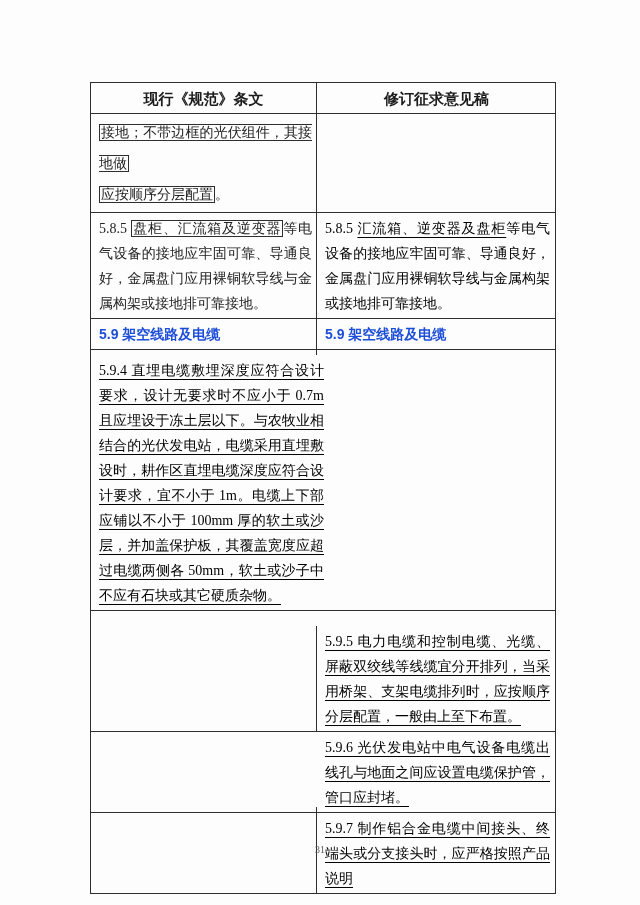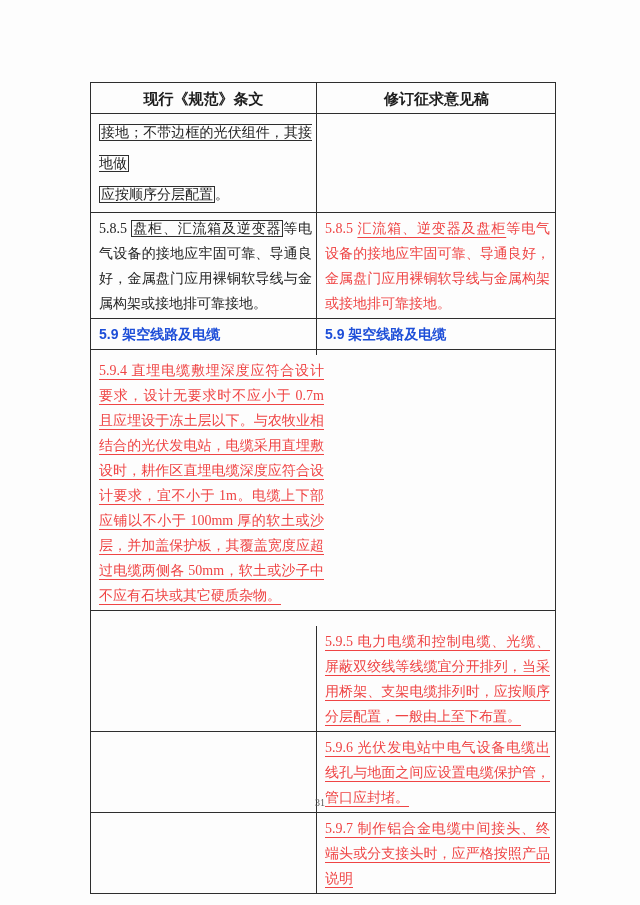--- a/index.html
+++ b/index.html
@@ -24,30 +24,30 @@
   .tcell.right { width:237px; }
   .hrow { min-height:31px;justify-content:space-between; }
   .hcell { display:flex; align-items:center; justify-content:center;
     font-family:"Liberation Sans","DejaVu Sans",sans-serif;
     font-weight:bold; font-size:15px; color:#1c1c1c; text-align:center; padding:2px; }
   .r1 { min-height:66px; }
   .r2 { min-height:103px; }
   .r3 { min-height:27px; }
   .r4 { min-height:246px;flex-direction:column; }
   .r5 { min-height:104px;margin-top:15px; }
-  .r6 { min-height:72px; }
+  .r6 { min-height:72px;align-items:flex-end; }
   .r7 { min-height:45px; }
   .boxed { border:1px solid #2e2e2e; padding:0 1px; }
-  .rev { color:#ef4444; }
+  .rev { color:#000000; }
   .u { text-decoration:underline; text-underline-offset:4px; text-decoration-thickness:1px; }
   .sec-head { font-family:Liberation Sans, sans-serif; font-weight:600; font-size:14px; color:#1d4ed8; }
   .line1 { line-height:31px; }
   .line2 { line-height:31px; }
   .page-num {
-    position:absolute; left:0; top:797px; width:100%;
+    position:absolute; left:0; top:844px; width:100%;
     text-align:center; font-size:10px; color:#5a5a5a;
     font-family:"Liberation Serif","DejaVu Serif",serif;
   }
 </style>
 </head>
 <body>
 
 <div class="doc-table">
 
   <div class="trow hrow">

